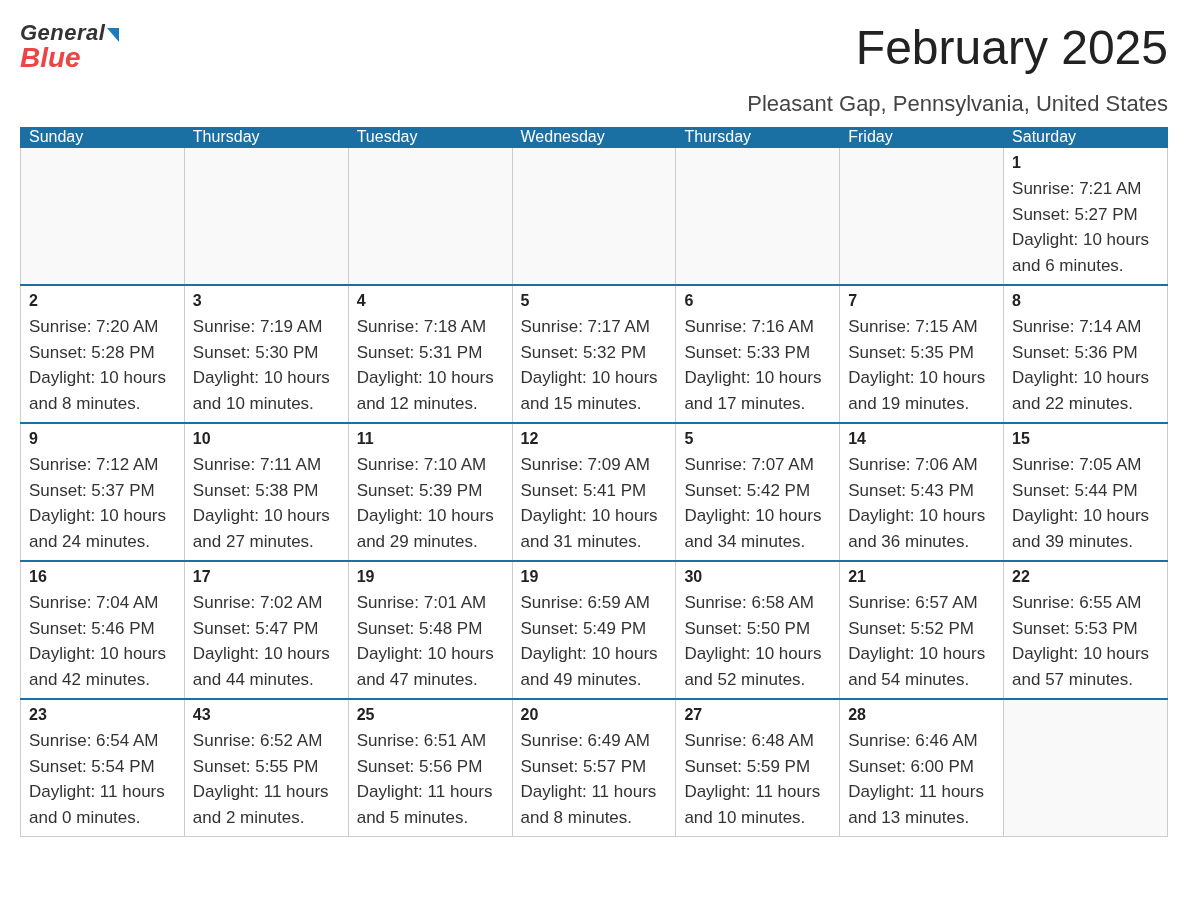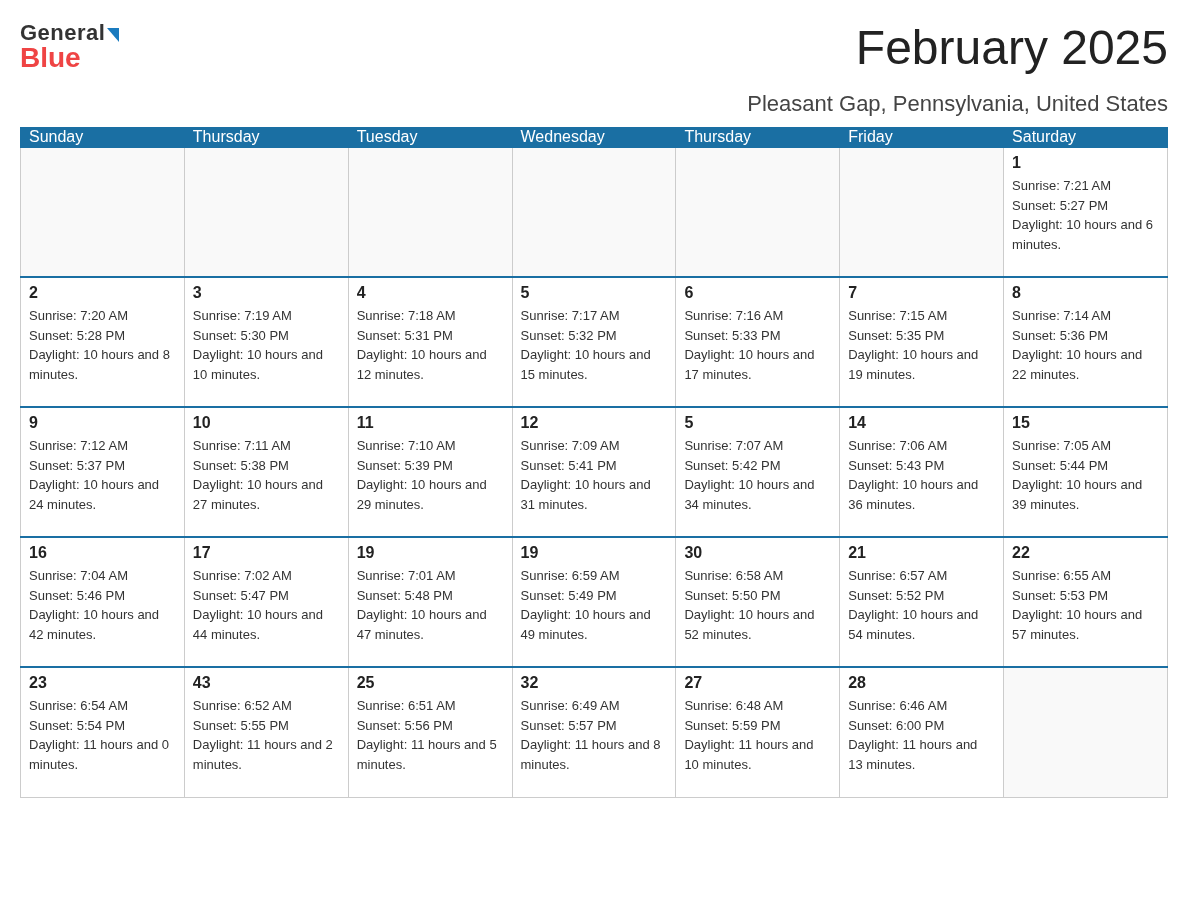--- a/index.html
+++ b/index.html
@@ -13,20 +13,21 @@
     .header {
       display: flex;
       justify-content: space-between;
       align-items: flex-start;
       margin-bottom: 10px;
     }
     .logo {
       display: flex;
       flex-direction: column;
       align-items: flex-start;
+      font-style: italic;
     }
     .logo-general {
       font-size: 22px;
       font-weight: bold;
       color: #333;
       letter-spacing: 0.5px;
     }
     .logo-blue {
       font-size: 28px;
       font-weight: bold;
@@ -71,21 +72,21 @@
     .calendar td.empty {
       background: #f9f9f9;
     }
     .day-number {
       font-size: 16px;
       font-weight: bold;
       color: #222;
       margin-bottom: 4px;
     }
     .day-info {
-      font-size: 13px;
+      font-size: 17px;
       color: #333;
       line-height: 1.5;
     }
     .week-row td {
       border-top: 2px solid #1a6fa3;
     }
   </style>
 </head>
 <body>
 
@@ -225,21 +226,21 @@
         </td>
         <td>
           <div class="day-number">43</div>
           <div class="day-info">Sunrise: 6:52 AM<br>Sunset: 5:55 PM<br>Daylight: 11 hours and 2 minutes.</div>
         </td>
         <td>
           <div class="day-number">25</div>
           <div class="day-info">Sunrise: 6:51 AM<br>Sunset: 5:56 PM<br>Daylight: 11 hours and 5 minutes.</div>
         </td>
         <td>
-          <div class="day-number">32</div>
+          <div class="day-number">20</div>
           <div class="day-info">Sunrise: 6:49 AM<br>Sunset: 5:57 PM<br>Daylight: 11 hours and 8 minutes.</div>
         </td>
         <td>
           <div class="day-number">27</div>
           <div class="day-info">Sunrise: 6:48 AM<br>Sunset: 5:59 PM<br>Daylight: 11 hours and 10 minutes.</div>
         </td>
         <td>
           <div class="day-number">28</div>
           <div class="day-info">Sunrise: 6:46 AM<br>Sunset: 6:00 PM<br>Daylight: 11 hours and 13 minutes.</div>
         </td>

